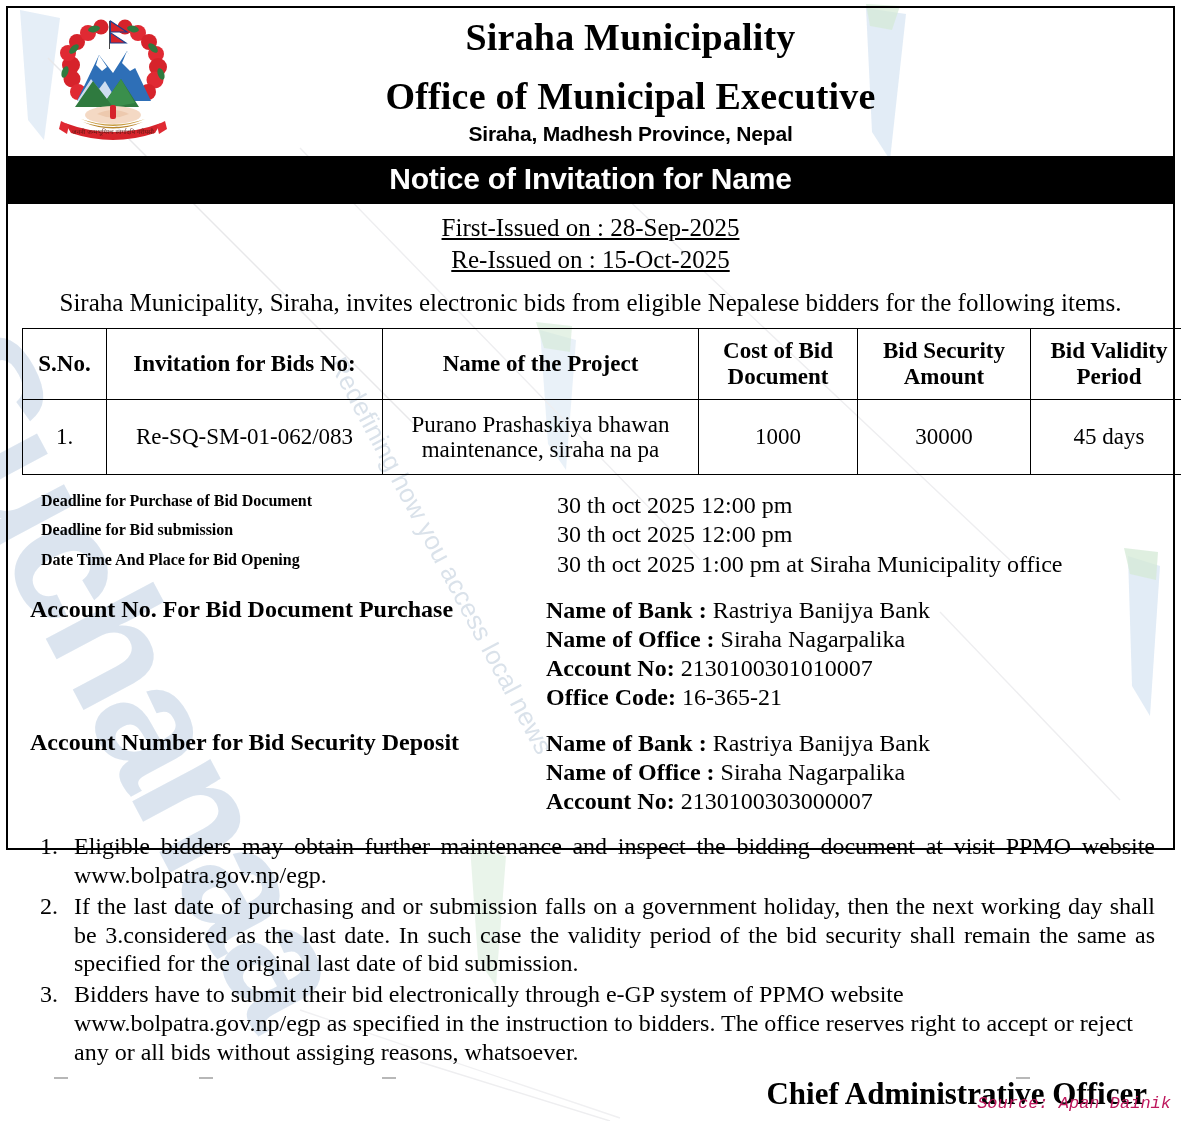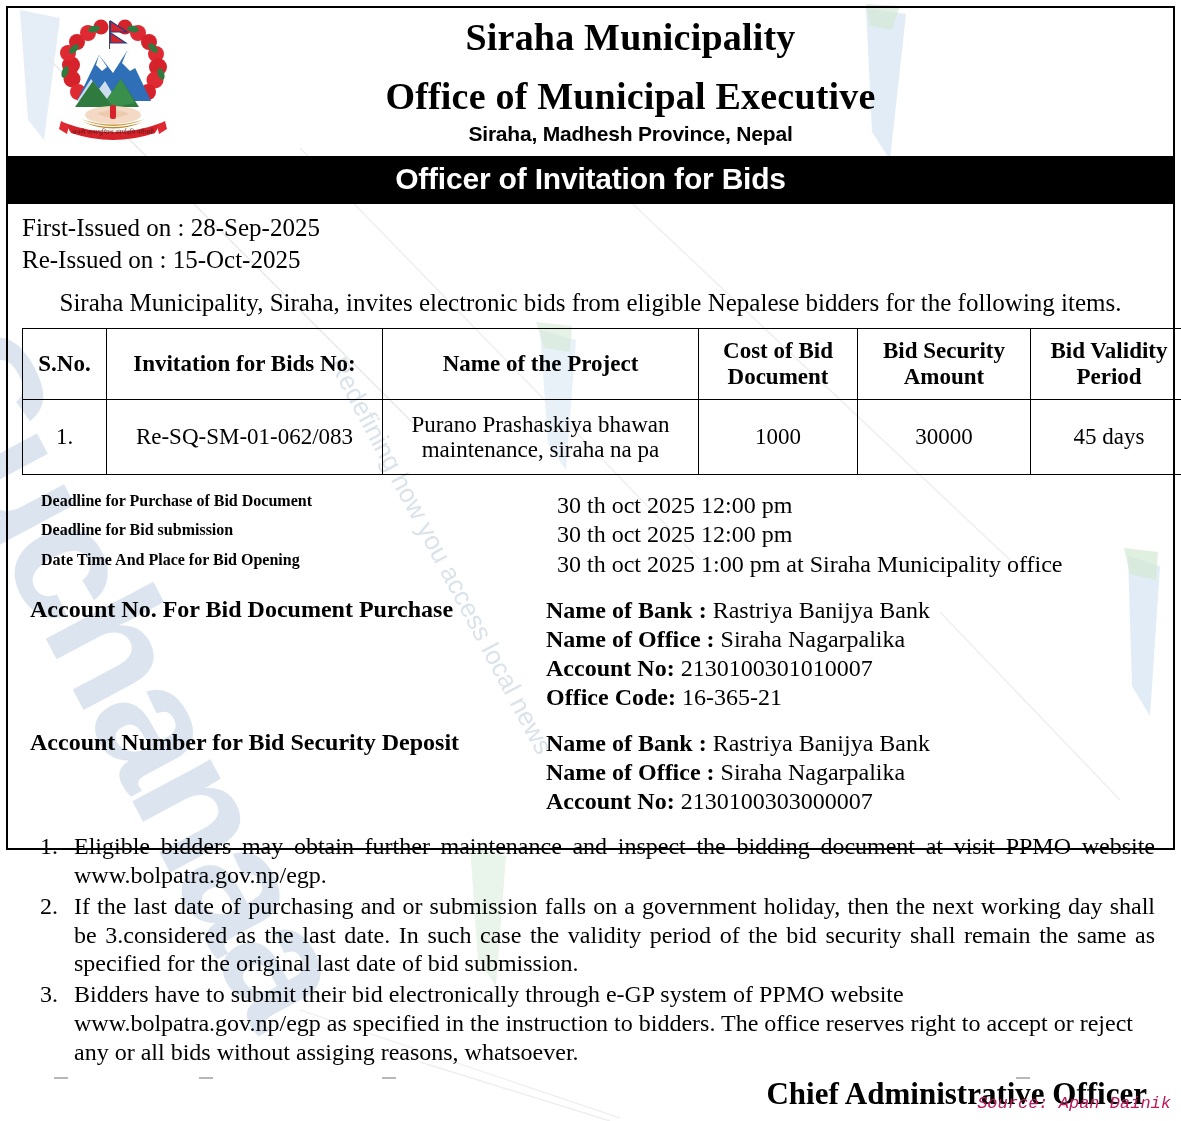--- a/index.html
+++ b/index.html
@@ -116,23 +116,24 @@
   }
 
   
   #notice-body {
     padding: 8px 14px 0 14px;
     flex: 1;
     display: flex;
     flex-direction: column;
   }
   .issue-line {
-    text-align: left;
+    text-align: center;
     font-size: 25px;
     line-height: 1.26;
+    text-decoration: underline;
   }
   #invite-line {
     text-align: center;
     font-size: 25px;
     margin-top: 14px;
     margin-bottom: 11px;
   }
 
   
   #bids-table {
@@ -353,21 +354,21 @@
       </svg>
     </div>
 
     <div id="masthead-text">
       <div id="org-name">Siraha Municipality</div>
       <div id="org-office">Office of Municipal Executive</div>
       <div id="org-address">Siraha, Madhesh Province, Nepal</div>
     </div>
   </div>
 
-  <div id="notice-banner">Officer of Invitation for Bids</div>
+  <div id="notice-banner">Notice of Invitation for Name</div>
 
   <div id="notice-body">
 
     <div class="issue-line">First-Issued on : 28-Sep-2025</div>
     <div class="issue-line">Re-Issued on : 15-Oct-2025</div>
 
     <div id="invite-line">Siraha Municipality, Siraha, invites electronic bids from eligible Nepalese bidders for the following items.</div>
 
     <table id="bids-table">
       <colgroup>

